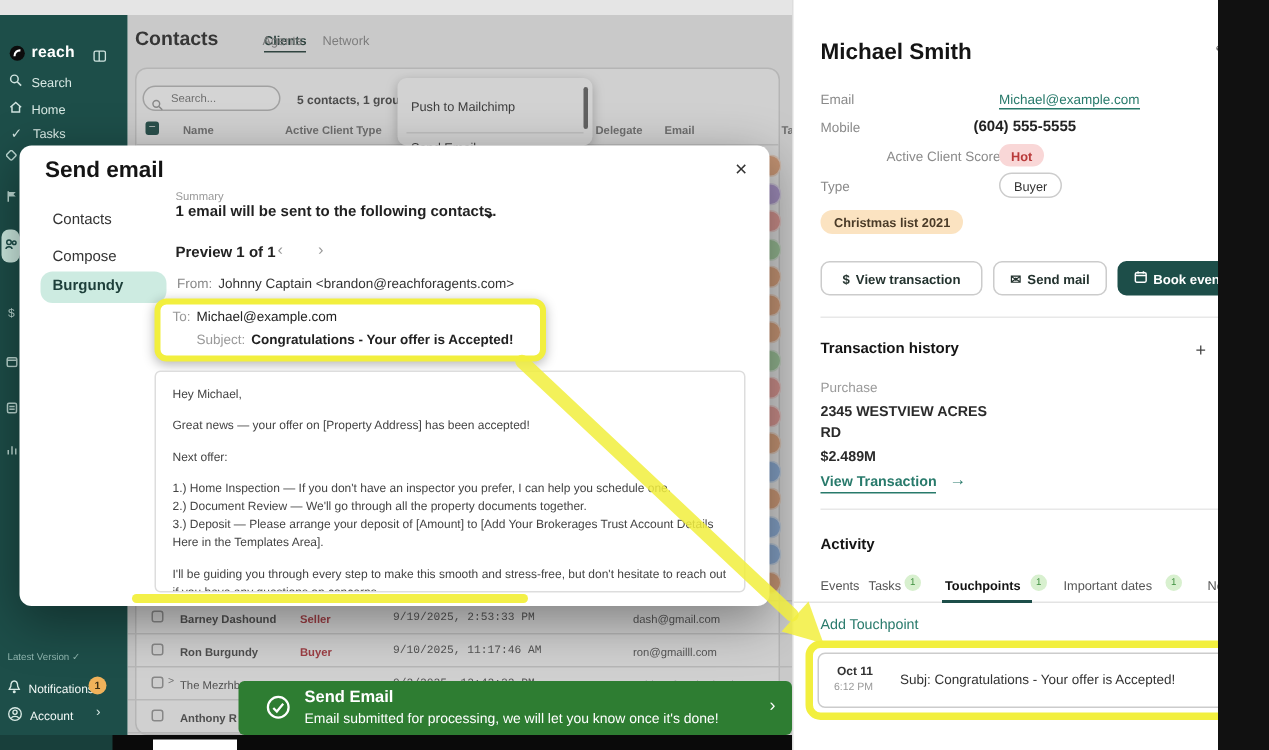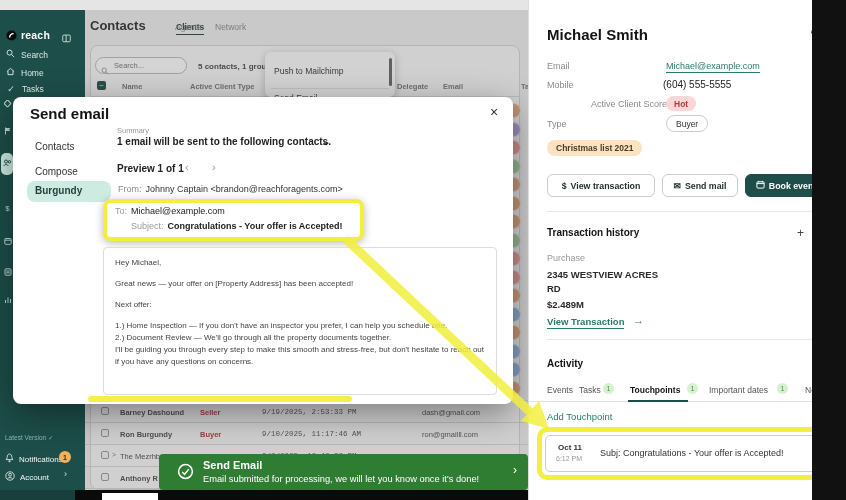--- a/index.html
+++ b/index.html
@@ -85,21 +85,21 @@
   .toast .m{position:absolute;left:44px;top:20px;font-size:9.3px;}
   .toast .chev{position:absolute;left:354px;top:9px;font-size:12px;color:#fff;}
 
   
   .panel{position:absolute;left:528px;top:0;width:318px;height:500px;background:#fff;border-left:1px solid #ddd;z-index:15;}
   .p-name{position:absolute;left:18px;top:26px;font-size:15px;font-weight:bold;color:#141414;}
   .p-pencil{position:absolute;left:281px;top:28px;font-size:11px;color:#333;}
   .p-close{position:absolute;left:304px;top:26px;font-size:14px;color:#333;}
   .p-label{position:absolute;left:18px;font-size:9px;color:#8a8a8a;}
   .p-link{position:absolute;left:137px;font-size:9px;color:#287a6b;border-bottom:1px solid #287a6b;padding-bottom:1px;}
-  .p-mobile{position:absolute;left:134px;font-size:10px;font-weight:normal;color:#222;}
+  .p-mobile{position:absolute;left:120px;font-size:10px;font-weight:bold;color:#222;}
   .p-hot{position:absolute;left:137px;top:96px;background:#f9d7d7;color:#b93a3a;font-size:8.5px;font-weight:bold;border-radius:9px;padding:2.5px 8px;}
   .p-buyer{position:absolute;left:137px;top:115px;border:1px solid #ccc;color:#333;font-size:8.5px;border-radius:9px;padding:2.5px 9px;background:#fff;}
   .p-tag{position:absolute;left:18px;top:140px;background:#fbe3c1;color:#4a3b28;font-size:8.5px;font-weight:bold;border-radius:9px;padding:3px 9px;}
   .p-btn{position:absolute;top:174px;height:23px;border:1px solid #ccc;border-radius:6px;background:#fff;font-size:8.8px;color:#24332f;display:flex;align-items:center;justify-content:center;gap:4px;font-weight:bold;}
   .p-btn.dark{background:#1d4e49;color:#fff;border-color:#1d4e49;}
   .p-div{position:absolute;left:18px;width:282px;height:1px;background:#e8e8e8;}
   .p-h{position:absolute;left:18px;font-size:10px;font-weight:bold;color:#141414;}
   .p-plus{position:absolute;left:268px;top:226px;font-size:12px;color:#444;}
   .p-chevup{position:absolute;left:291px;font-size:10px;font-weight:bold;color:#444;}
   .p-sub{position:absolute;left:18px;font-size:9px;color:#9a9a9a;}
@@ -335,20 +335,21 @@
         <span class="lb">Subject:</span><span class="b">Congratulations - Your offer is Accepted!</span>
       </div>
     </div>
 
     <div class="mo-body">
       <p>Hey Michael,</p>
       <p>Great news — your offer on [Property Address] has been accepted!</p>
       <p>Next offer:</p>
       <p class="tight">1.) Home Inspection — If you don't have an inspector you prefer, I can help you schedule one.</p>
       <p class="tight">2.) Document Review — We'll go through all the property documents together.</p>
+      <p class="endgroup">3.) Deposit — Please arrange your deposit of [Amount] to [Add Your Brokerages Trust Account Details Here in the Templates Area].</p>
       <p>I'll be guiding you through every step to make this smooth and stress-free, but don't hesitate to reach out if you have any questions on concerns.</p>
     </div>
 
     <div class="mo-ybar"></div>
   </section>
 
   <div class="toast">
     <span class="ic"><svg width="17" height="17" viewBox="0 0 18 18">
           <circle cx="9" cy="9" r="7.3" fill="none" stroke="#fff" stroke-width="1.6"></circle>
           <polyline points="5.5,9.5 8,12 12.5,6.5" fill="none" stroke="#fff" stroke-width="1.6"></polyline>

